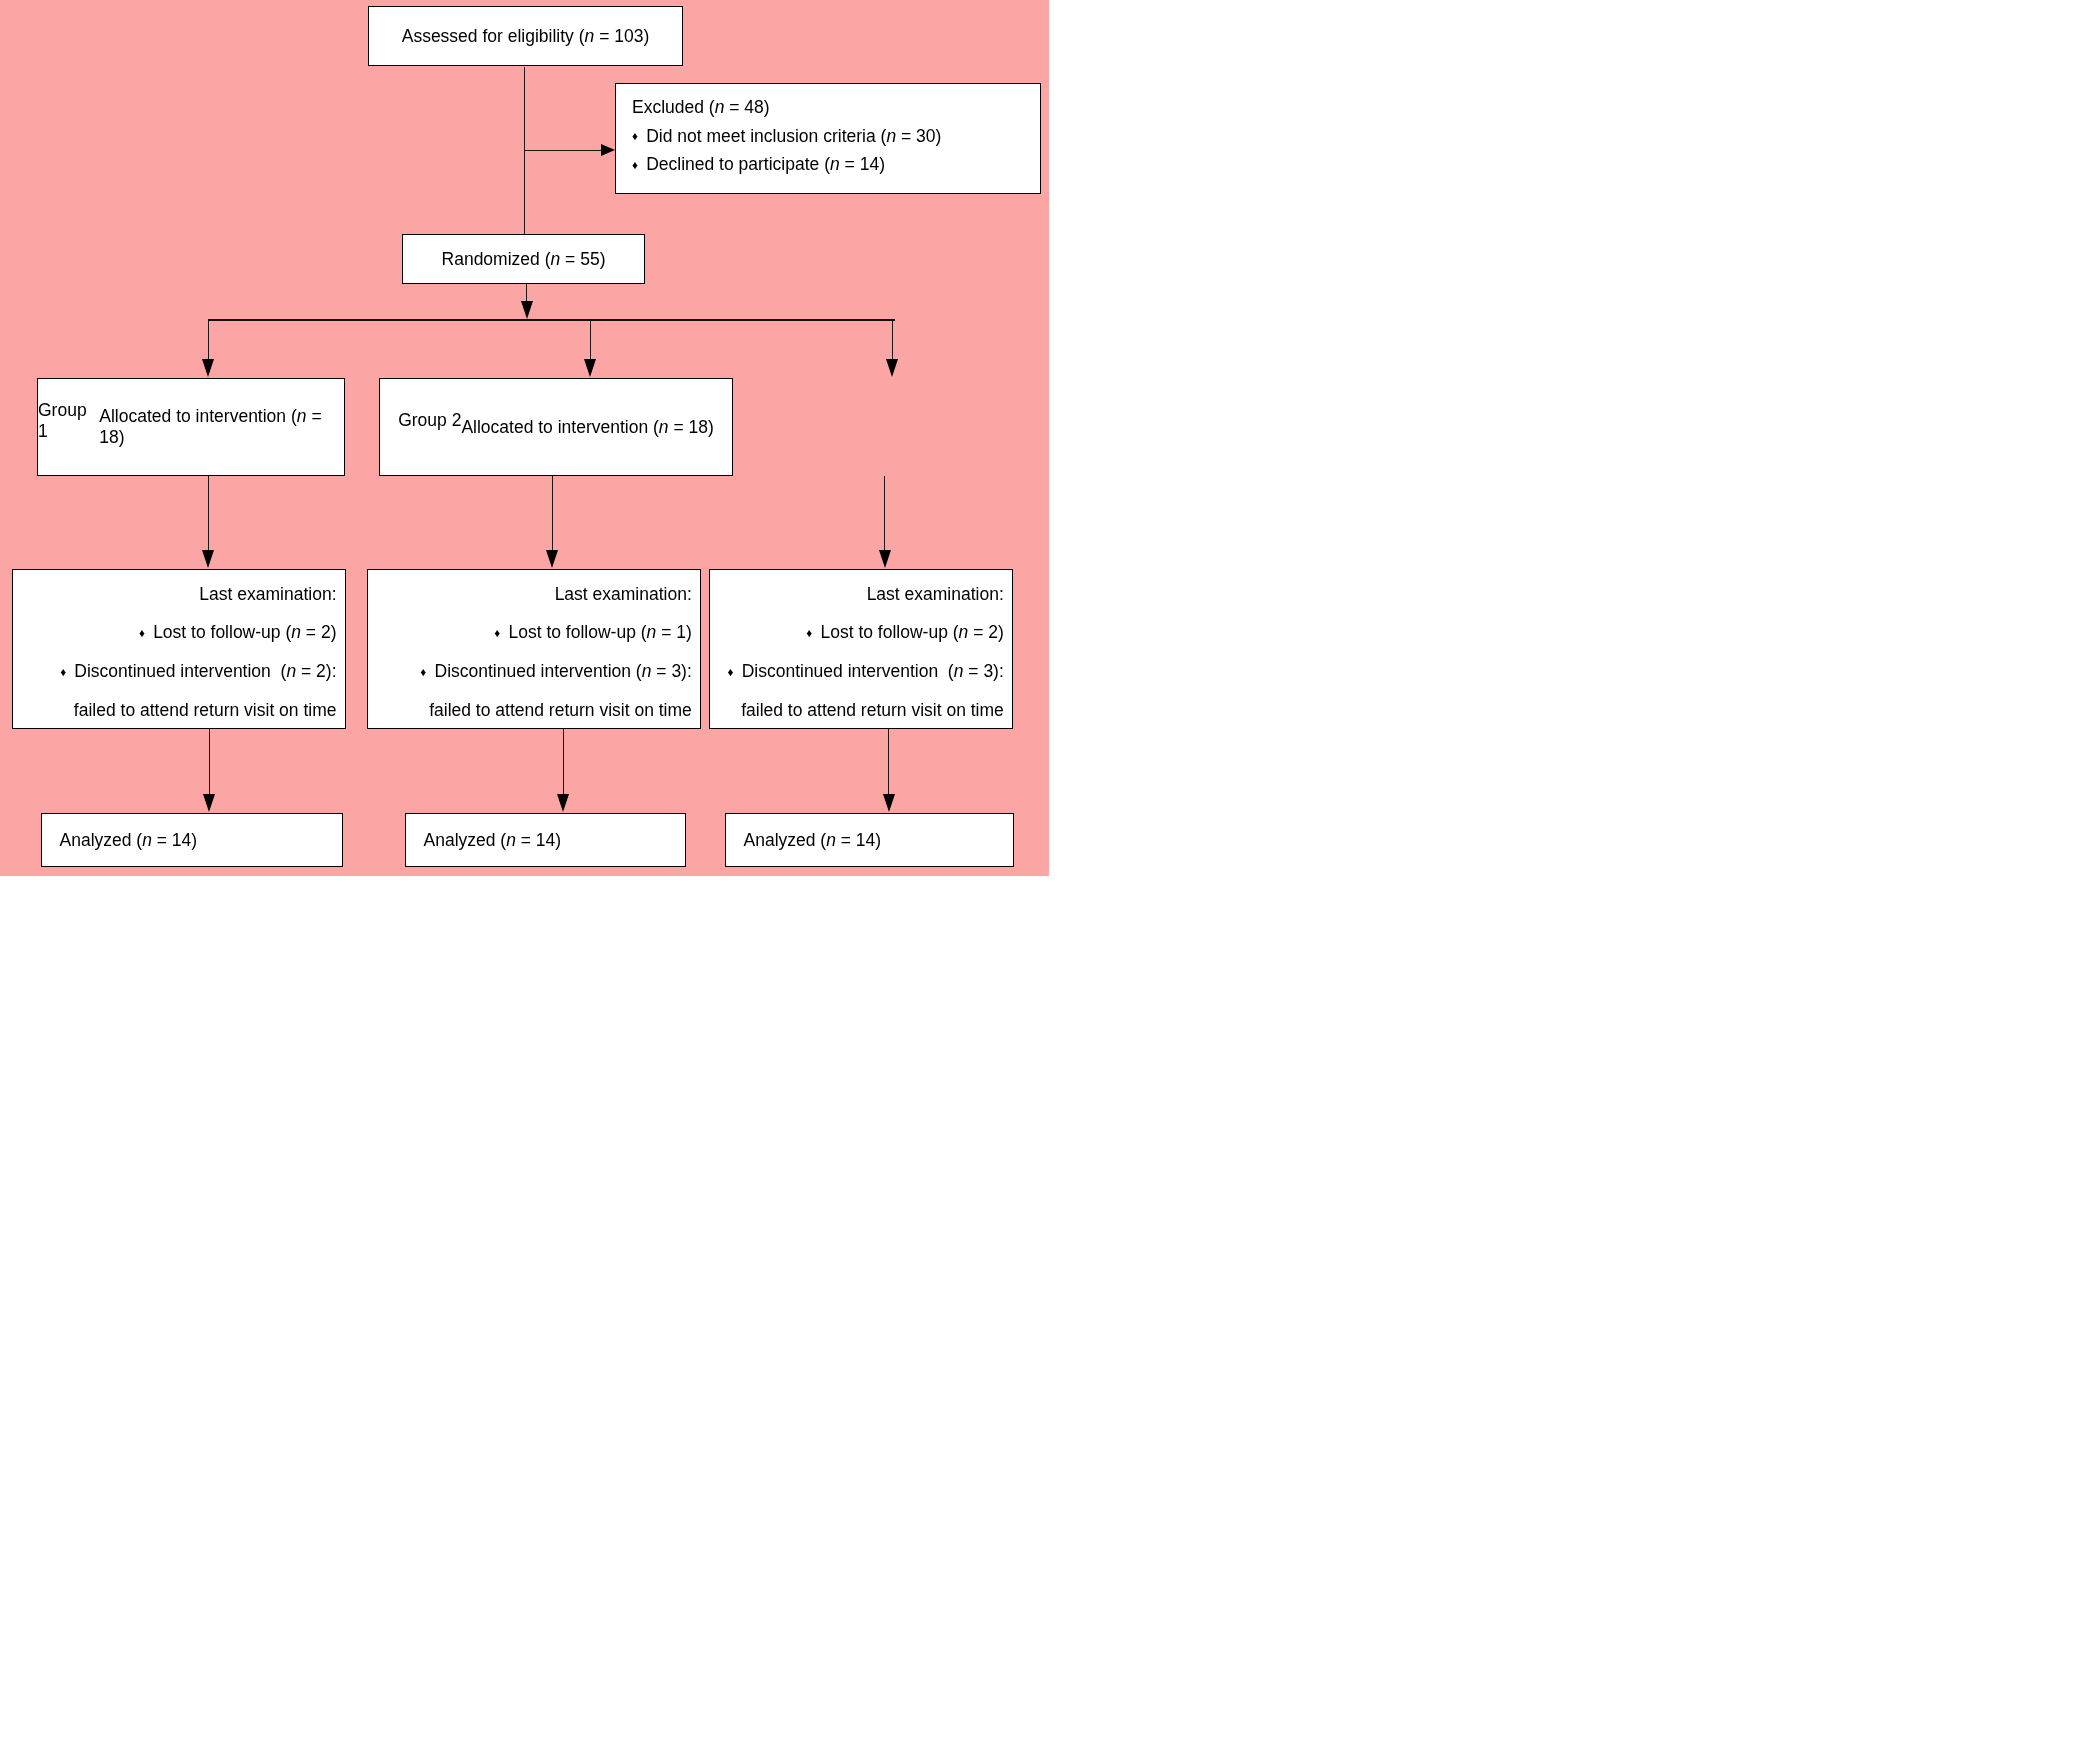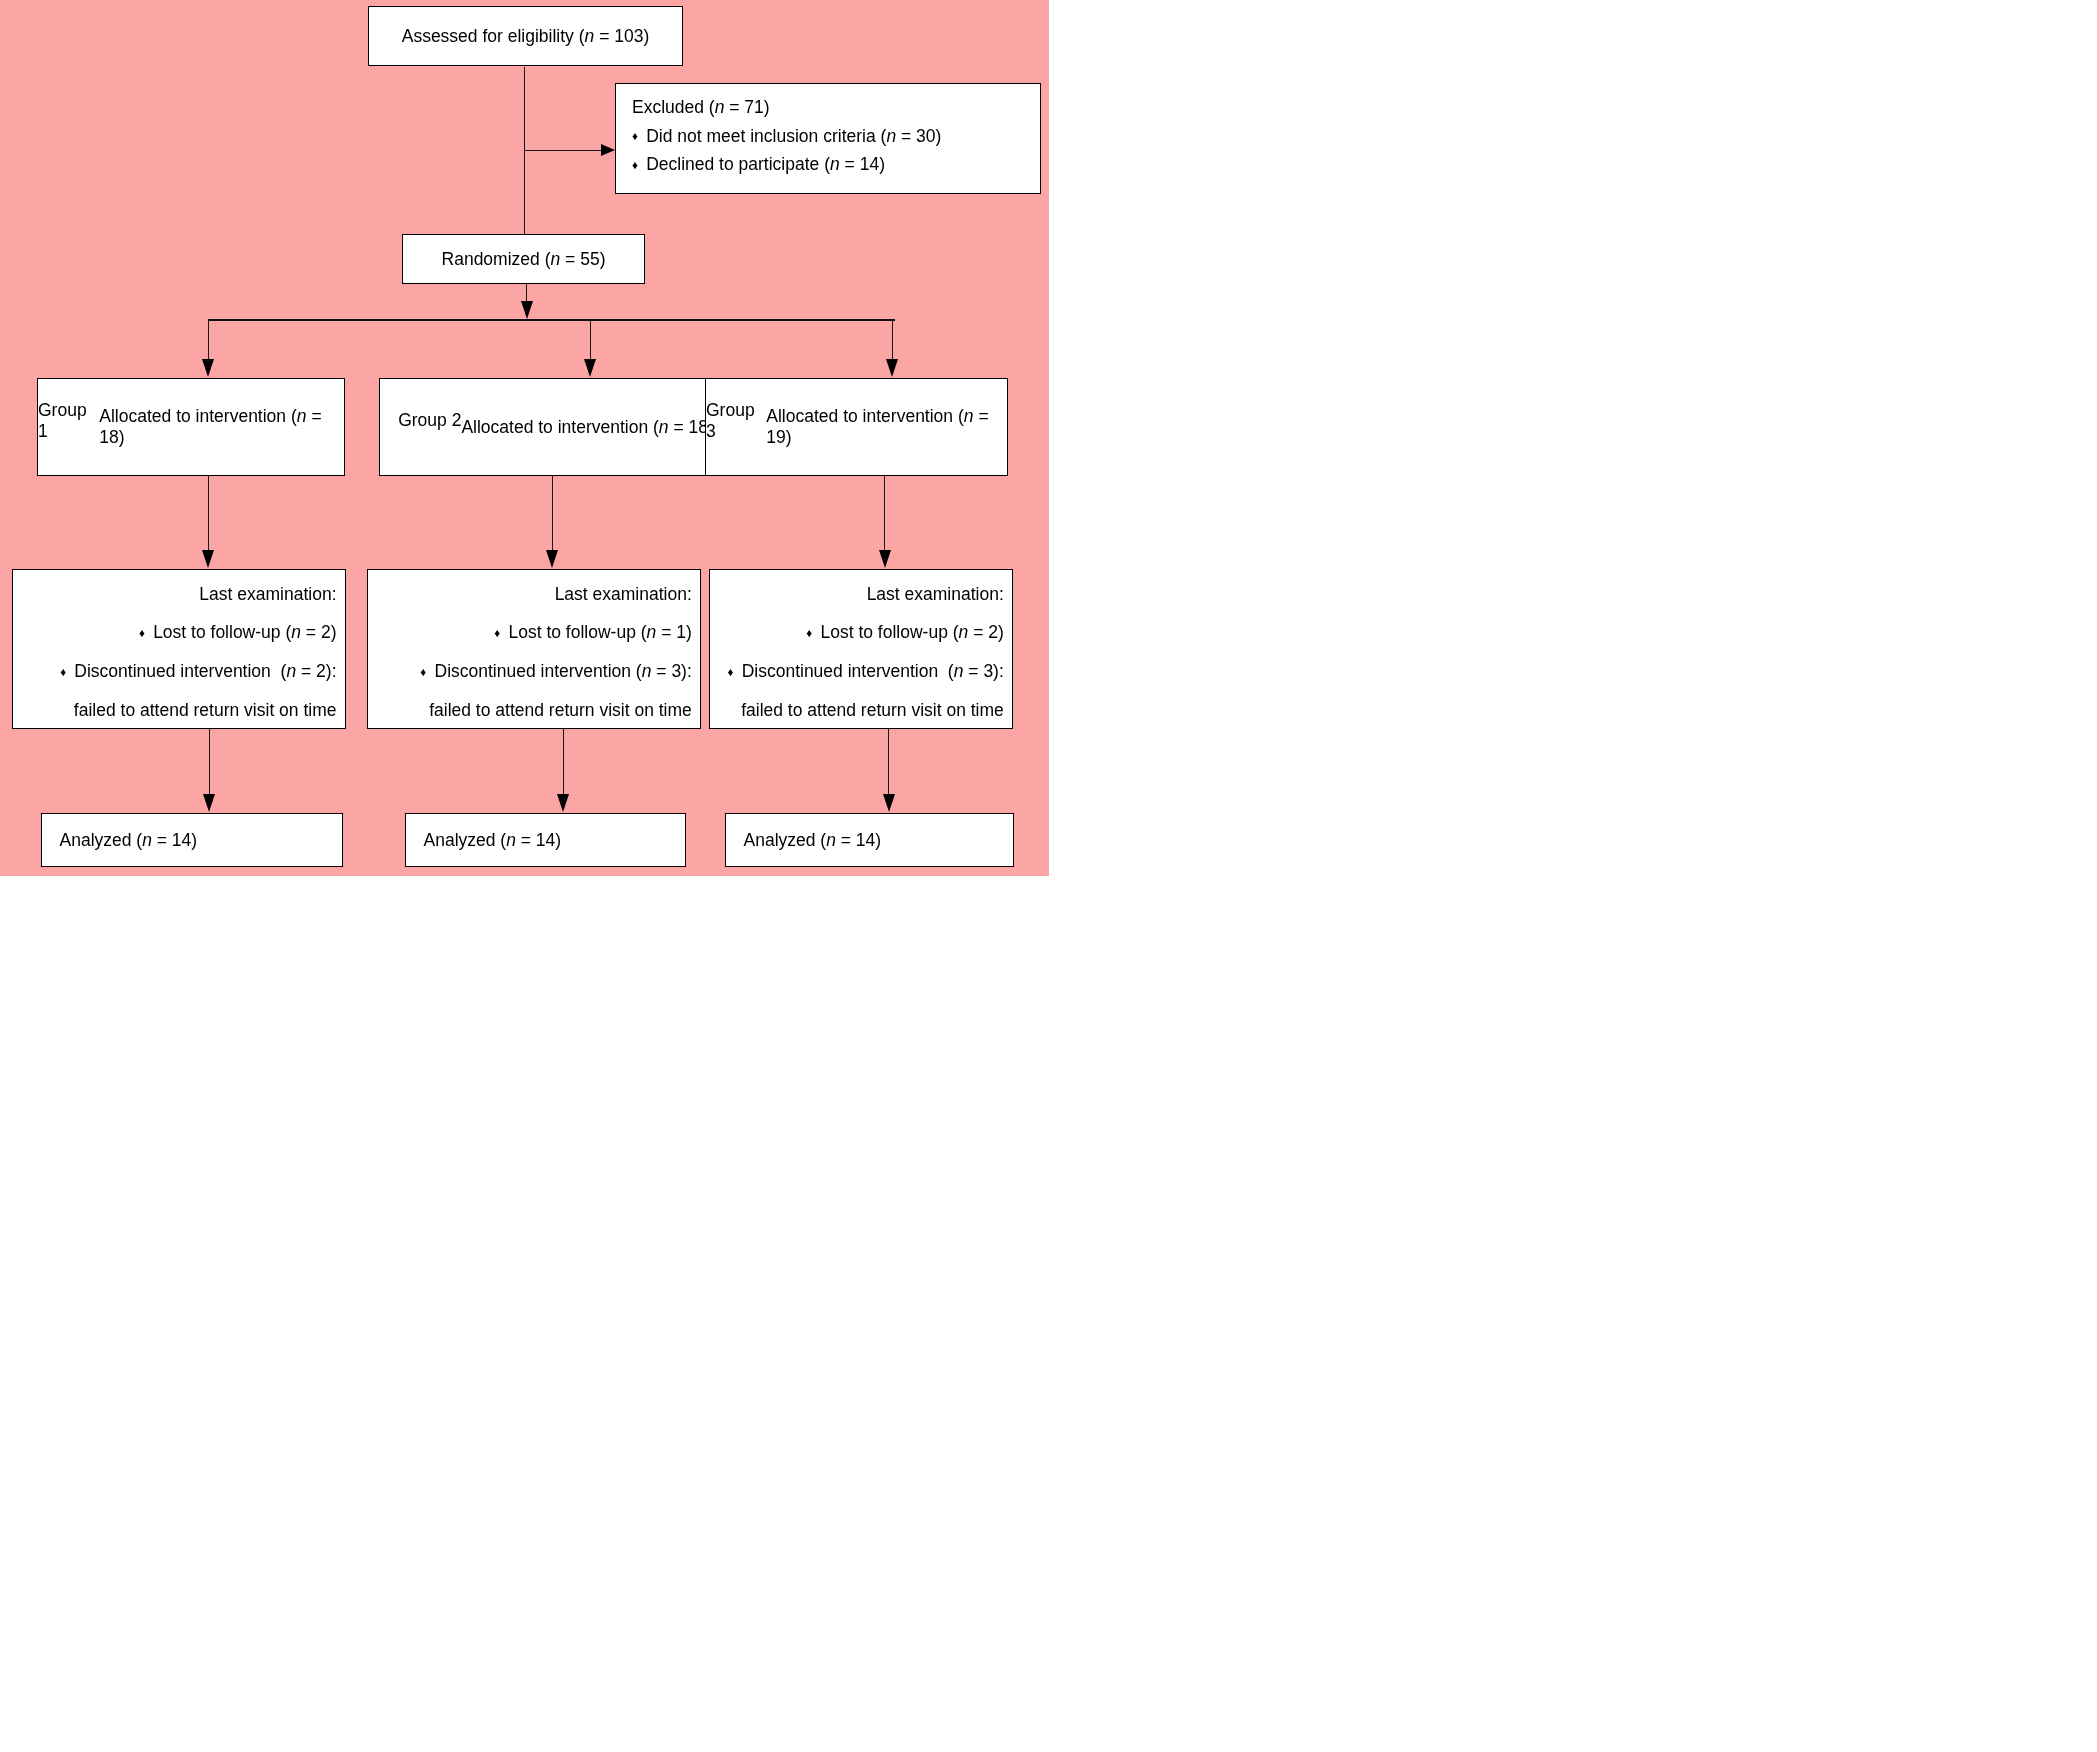--- a/index.html
+++ b/index.html
@@ -82,21 +82,21 @@
   <div class="arrow-down" style="left:883px;top:794px;"></div>
 
   <div class="box center" style="left:368px;top:6.4px;width:315px;height:60px;">
     <div>
       <span>Assessed for eligibility (</span><i>n</i><span> = 103)</span>
     </div>
   </div>
 
   <div class="box excl" style="left:615px;top:83px;width:426px;height:111px;">
     <p class="etitle">
-      <span>Excluded (</span><i>n</i><span> = 71)</span>
+      <span>Excluded (</span><i>n</i><span> = 48)</span>
     </p>
     <p>
       <span class="bul">♦</span><span>Did not meet inclusion criteria (</span><i>n</i><span> = 30)</span>
     </p>
     <p>
       <span class="bul">♦</span><span>Declined to participate (</span><i>n</i><span> = 14)</span>
     </p>
   </div>
 
   <div class="box center" style="left:402px;top:234px;width:243px;height:50px;">
@@ -112,26 +112,20 @@
     </div>
   </div>
 
   <div class="box group" style="left:379px;top:378px;width:354px;height:98px;">
     <div class="gtitle">Group 2</div>
     <div>
       <span>Allocated to intervention (</span><i>n</i><span> = 18)</span>
     </div>
   </div>
 
-  <div class="box group" style="left:705px;top:378px;width:303px;height:98px;">
-    <div class="gtitle">Group 3</div>
-    <div>
-      <span>Allocated to intervention (</span><i>n</i><span> = 19)</span>
-    </div>
-  </div>
 
   <div class="box exam" style="left:11.7px;top:569px;width:334px;height:160px;">
     <p>Last examination:</p>
     <p>
       <span class="bul">♦</span><span>Lost to follow-up (</span><i>n</i><span> = 2)</span>
     </p>
     <p>
       <span class="bul">♦</span><span>Discontinued intervention&nbsp; (</span><i>n</i><span> = 2):</span>
     </p>
     <p>failed to attend return visit on time</p>

